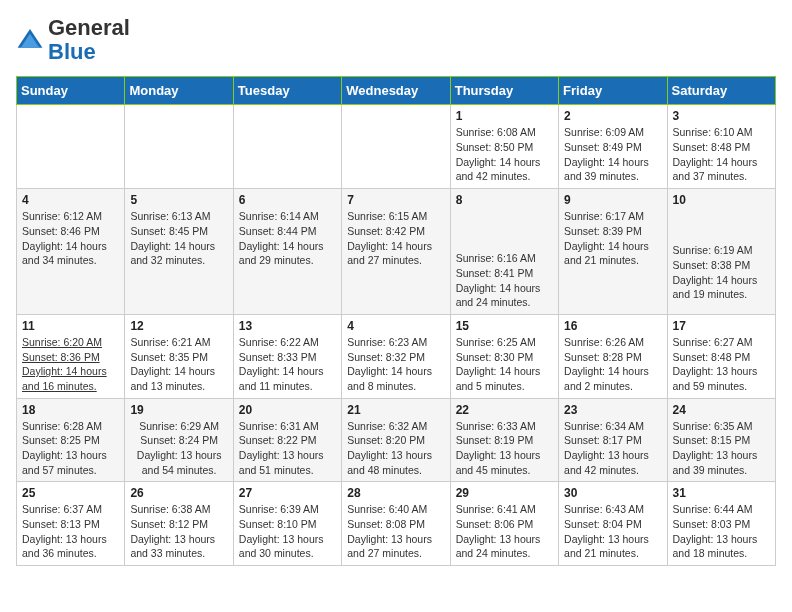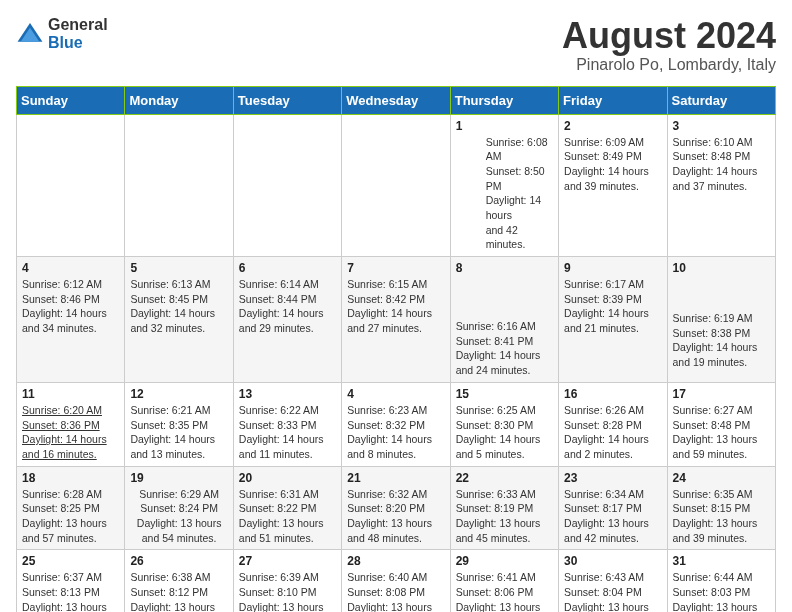--- a/index.html
+++ b/index.html
@@ -15,21 +15,21 @@
       justify-content: space-between;
       align-items: flex-start;
       margin-bottom: 12px;
     }
     .logo {
       display: flex;
       align-items: center;
       gap: 4px;
     }
     .logo-text {
-      font-size: 16px;
+      font-size: 22px;
       font-weight: bold;
       line-height: 1.1;
     }
     .logo-general { color: #333; }
     .logo-blue { color: #1a6db5; }
     .logo-icon {
       width: 28px;
       height: 28px;
     }
     .title-block { text-align: right; }
@@ -89,24 +89,20 @@
   <div class="logo">
     <svg class="logo-icon" viewBox="0 0 36 36">
       <polygon points="18,4 34,28 2,28" fill="#1a6db5"></polygon>
       <polygon points="18,10 30,28 6,28" fill="#4a9de0"></polygon>
     </svg>
     <div class="logo-text">
       <div class="logo-general">General</div>
       <div class="logo-blue">Blue</div>
     </div>
   </div>
-  <div class="title-block">
-    <div class="month-title">August 2024</div>
-    <div class="location">Pinarolo Po, Lombardy, Italy</div>
-  </div>
 </div>
 
 <table class="calendar">
   <thead>
     <tr>
     <th>Sunday</th>
         <th>Monday</th>
         <th>Tuesday</th>
         <th>Wednesday</th>
         <th>Thursday</th>
@@ -115,21 +111,21 @@
       </tr>
   </thead>
   <tbody id="calendar-body">
   <tr>
         <td class="empty-cell"></td>
         <td class="empty-cell"></td>
         <td class="empty-cell"></td>
         <td class="empty-cell"></td>
         <td>
           <div class="day-number">1</div>
-          <div class="day-info" style="white-space: pre-line; margin-left: 30px;">Sunrise: 6:08 AM
+          <div class="day-info" style="white-space: pre-line;">Sunrise: 6:08 AM
 Sunset: 8:50 PM
 Daylight: 14 hours
 and 42 minutes.</div>
         </td>
         <td>
           <div class="day-number">2</div>
           <div class="day-info" style="white-space: pre-line;">Sunrise: 6:09 AM
 Sunset: 8:49 PM
 Daylight: 14 hours
 and 39 minutes.</div>

